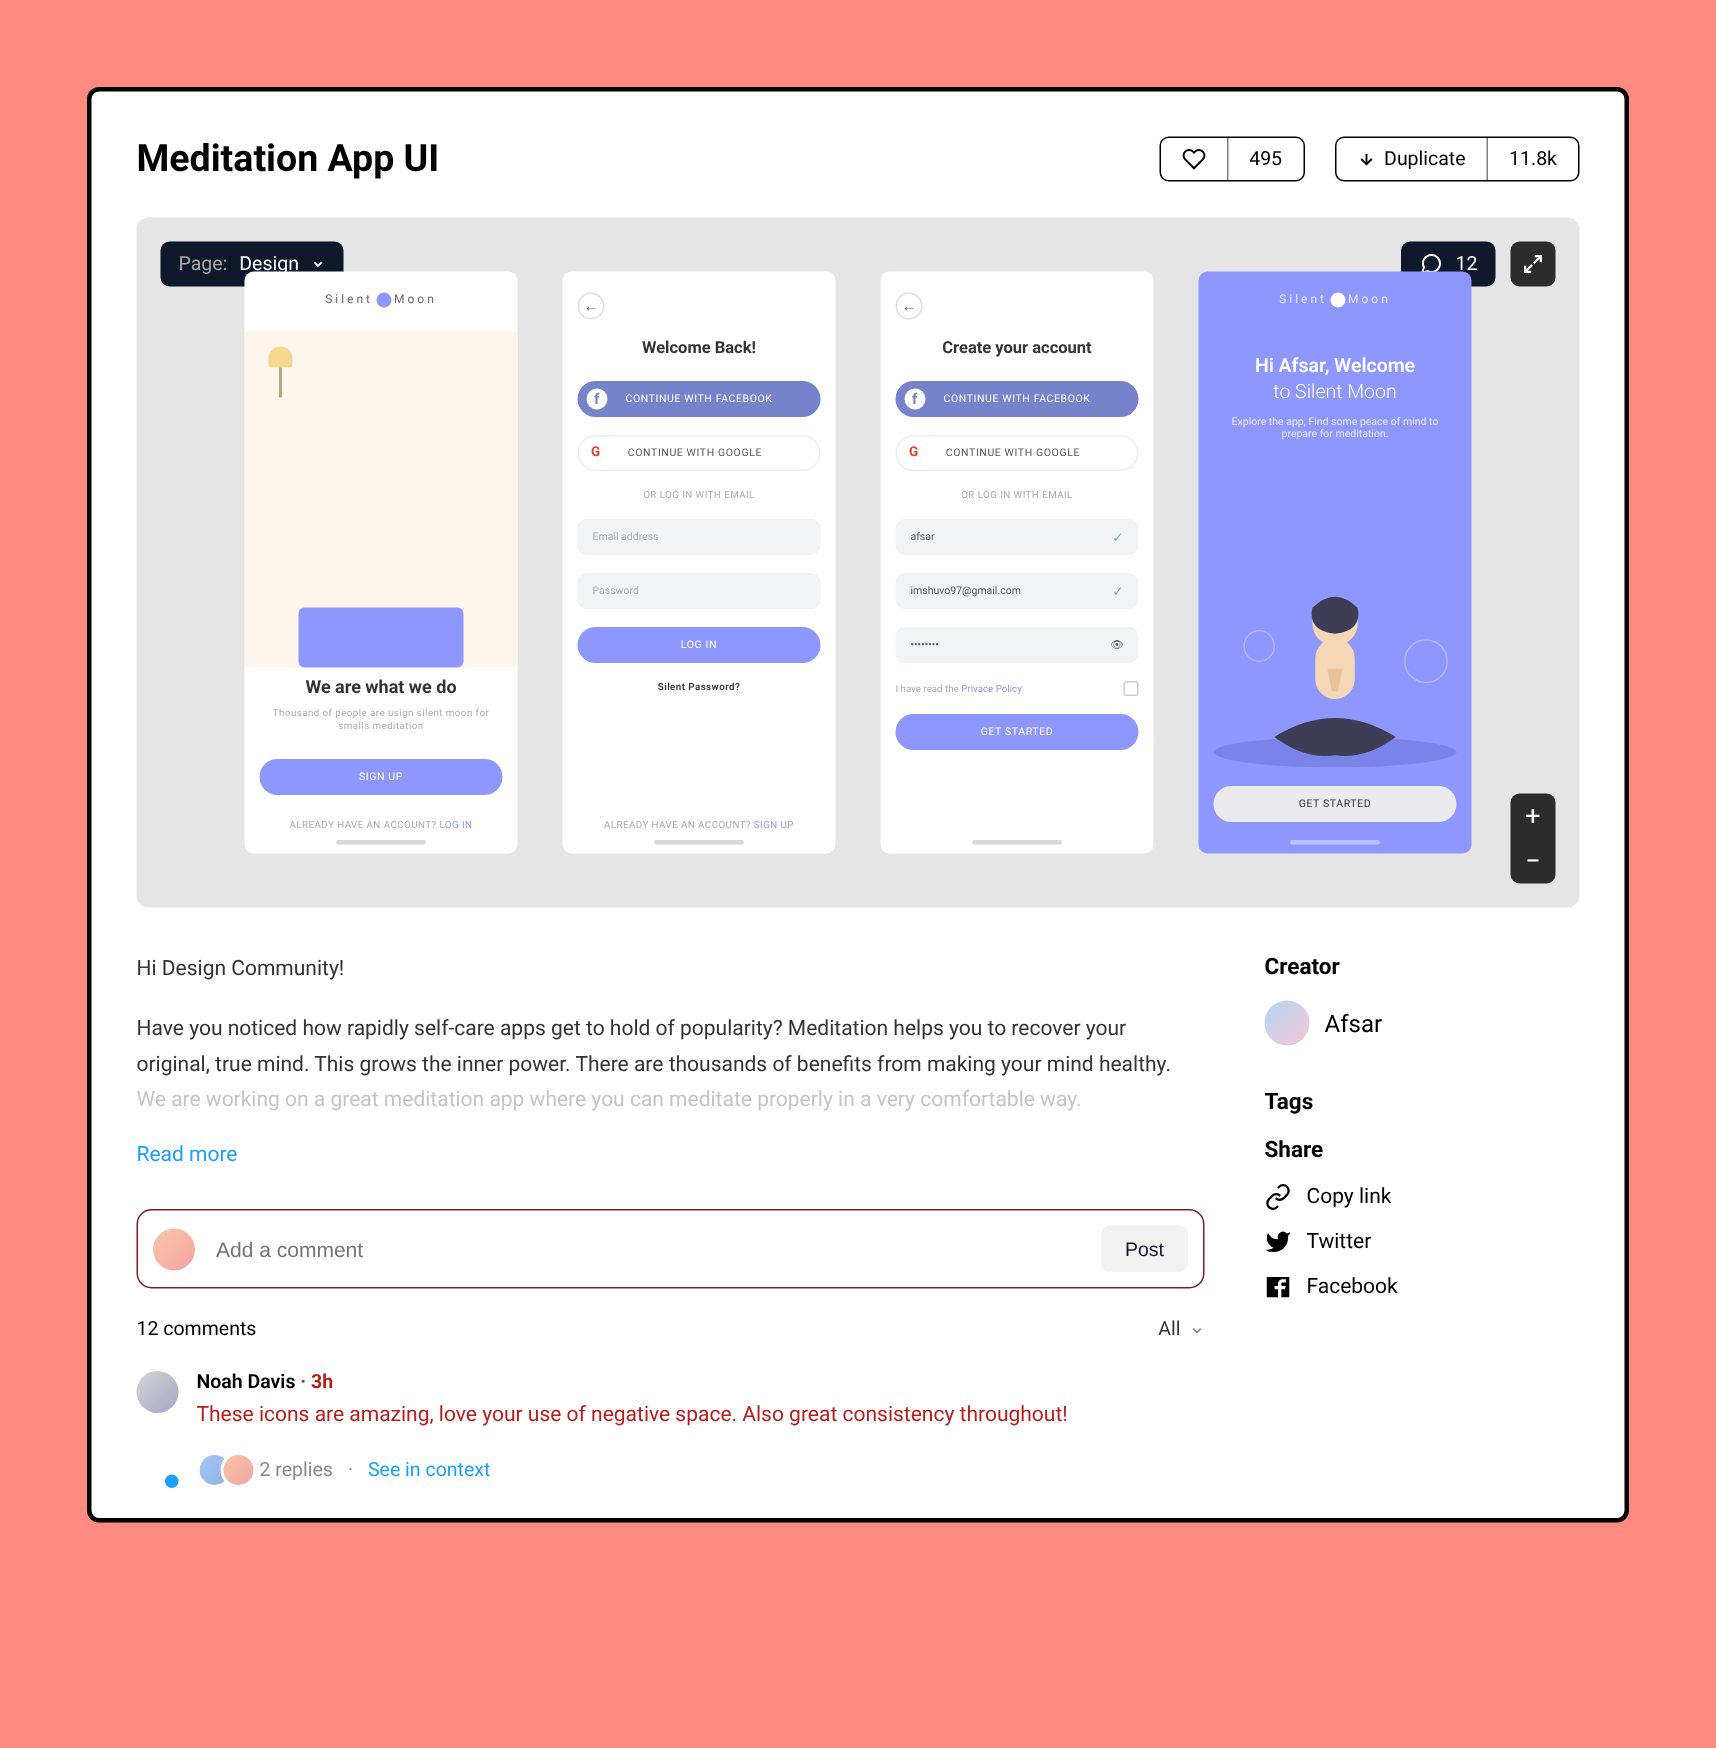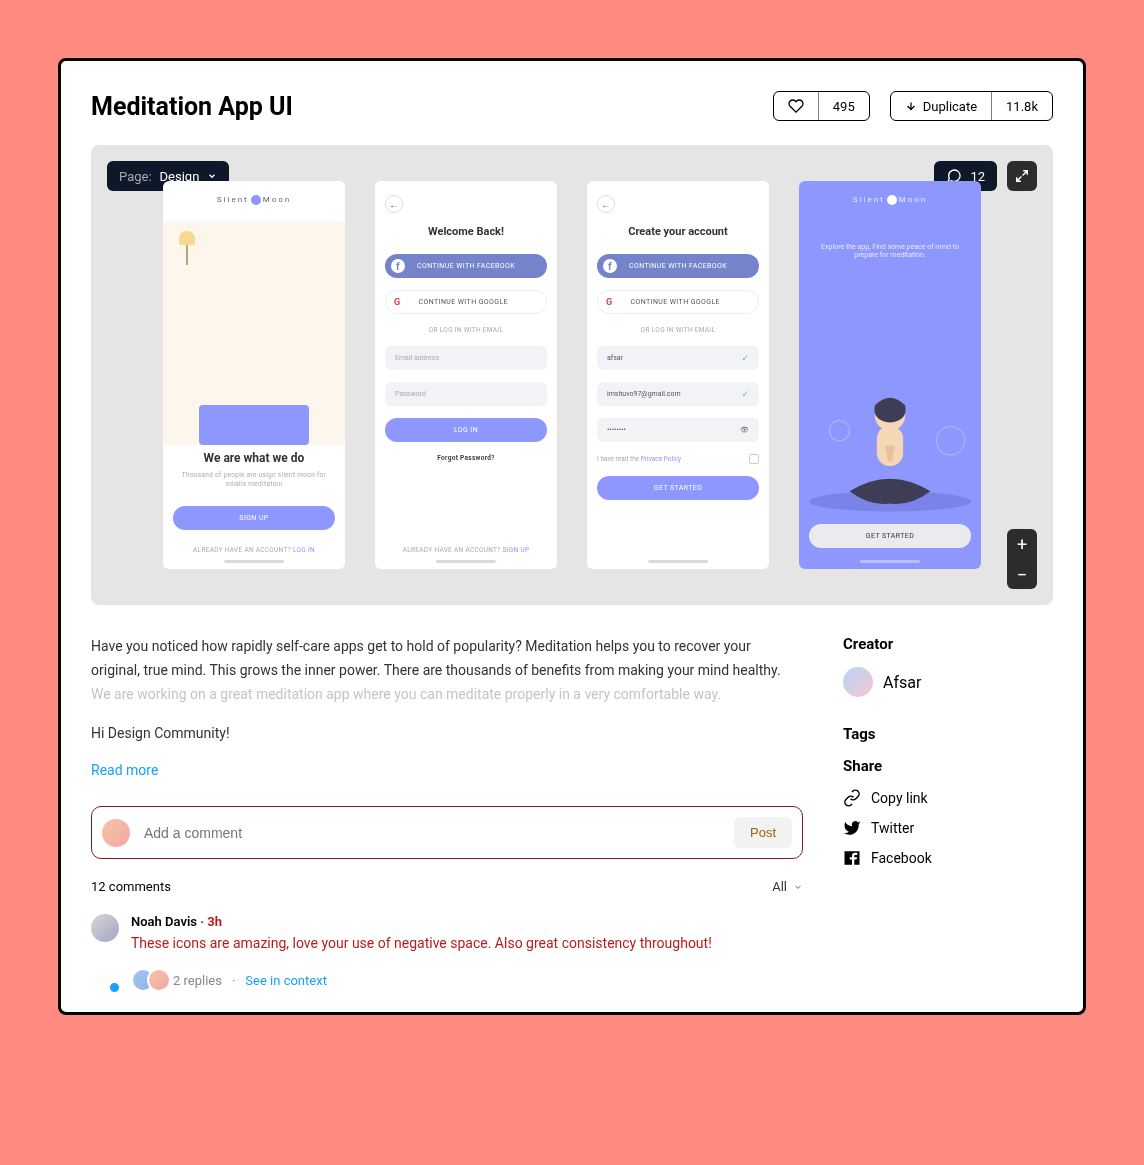--- a/index.html
+++ b/index.html
@@ -78,21 +78,21 @@
   .desc .fade{color:#c4c4c4;}
   .readmore{color:var(--blue);font-size:14px;cursor:pointer;}
   
   .commentbox{border:1px solid #7f1d1d;border-radius:10px;padding:10px;display:flex;align-items:center;gap:12px;margin-top:28px;}
   .avatar{width:28px;height:28px;border-radius:50%;background:linear-gradient(135deg,#f5c6a5,#e89b9b);flex-shrink:0;}
   .avatar.sm{width:24px;height:24px;}
   .avatar.b{background:linear-gradient(135deg,#d5d5d5,#a5a5c5);}
   .avatar.c{background:linear-gradient(135deg,#a5c5f5,#8eb5e5);}
   .avatar.d{background:linear-gradient(135deg,#f5c6a5,#f5a5a5);}
   .commentbox input{flex:1;border:none;outline:none;font-size:14px;}
-  .postbtn{background:var(--soft);color:#a16207;border:none;border-radius:6px;padding:8px 16px;font-size:13px;}
+  .postbtn{background:var(--soft);color:#0f172a;border:none;border-radius:6px;padding:8px 16px;font-size:13px;}
   .comments-hdr{display:flex;justify-content:space-between;align-items:center;font-size:13px;margin:20px 0;}
   .comments-hdr .filter{color:#333;display:flex;align-items:center;gap:6px;}
   .comment{display:flex;gap:12px;}
   .comment .avwrap{position:relative;}
   .comment .badge{position:absolute;bottom:-2px;right:-2px;width:13px;height:13px;background:#18a0fb;border:2px solid #fff;border-radius:50%;}
   .comment .content{flex:1;}
   .comment .meta{font-size:13px;margin-bottom:4px;}
   .comment .meta .name{font-weight:600;}
   .comment .meta .time{color:#b91c1c;font-weight:bold;}
   .comment .text{font-size:14px;color:#b91c1c;line-height:1.5;}
@@ -212,21 +212,21 @@
         <div class="btn fb">
             <span>CONTINUE WITH FACEBOOK</span>
           </div>
         <div class="btn gg">
             <span>CONTINUE WITH GOOGLE</span>
           </div>
         <div class="tinylabel">OR LOG IN WITH EMAIL</div>
         <div class="field">Email address</div>
         <div class="field">Password</div>
         <div class="btn primary">LOG IN</div>
-        <div class="tinylabel" style="color:#333;font-weight:600;">Forgot Password?</div>
+        <div class="tinylabel" style="color:#333;font-weight:600;">Silent Password?</div>
         <div style="flex:1"></div>
         <div class="bottomtext"><span>ALREADY HAVE AN ACCOUNT?</span> <span class="link">SIGN UP</span></div>
         <div class="homebar"></div>
       </div>
 
       <div class="phone">
         <div class="back">←</div>
         <h3>Create your account</h3>
         <div class="btn fb">
             <span>CONTINUE WITH FACEBOOK</span>
@@ -252,20 +252,21 @@
             <span class="box"></span>
           </div>
         <div class="btn primary">GET STARTED</div>
         <div style="flex:1"></div>
         <div class="homebar"></div>
       </div>
 
       <div class="phone purple">
         <div class="logo"><span>Silent</span><span class="dot"></span><span>Moon</span></div>
         <div class="welcome">
+          <div class="big"><span>Hi Afsar, Welcome</span><br><span style="font-weight:300;">to Silent Moon</span></div>
           <div class="sub">Explore the app, Find some peace of mind to prepare for meditation.</div>
         </div>
         <div class="illus">
           <svg viewBox="0 0 180 140" width="100%">
             <ellipse cx="90" cy="130" rx="80" ry="10" fill="#7a84e8"></ellipse>
             <path d="M50 120 Q90 95 130 120 Q110 135 90 132 Q70 135 50 120" fill="#3f3d56"></path>
             <rect x="77" y="55" width="26" height="40" rx="13" fill="#f5d6b5"></rect>
             <circle cx="90" cy="45" r="15" fill="#f5d6b5"></circle>
             <path d="M75 35 Q90 20 105 35 Q108 50 90 52 Q72 50 75 35" fill="#3f3d56"></path>
             <path d="M85 75 L88 90 L92 90 L95 75 Z" fill="#e8c29b"></path>
@@ -274,22 +275,22 @@
           </svg>
         </div>
         <div class="btn light">GET STARTED</div>
         <div class="homebar"></div>
       </div>
     </div>
 
     <div class="body">
       <div class="main">
         <div class="desc">
+          <p>Hi Design Community!</p>
           <p><span>Have you noticed how rapidly self-care apps get to hold of popularity? Meditation helps you to recover your original, true mind. This grows the inner power. There are thousands of benefits from making your mind healthy. </span><span class="fade">We are working on a great meditation app where you can meditate properly in a very comfortable way.</span></p>
-          <p>Hi Design Community!</p>
         </div>
         <div class="readmore">Read more</div>
 
         <div class="commentbox">
           <div class="avatar d"></div>
           <input type="text" placeholder="Add a comment" style="">
           <button class="postbtn">Post</button>
         </div>
 
         <div class="comments-hdr">

